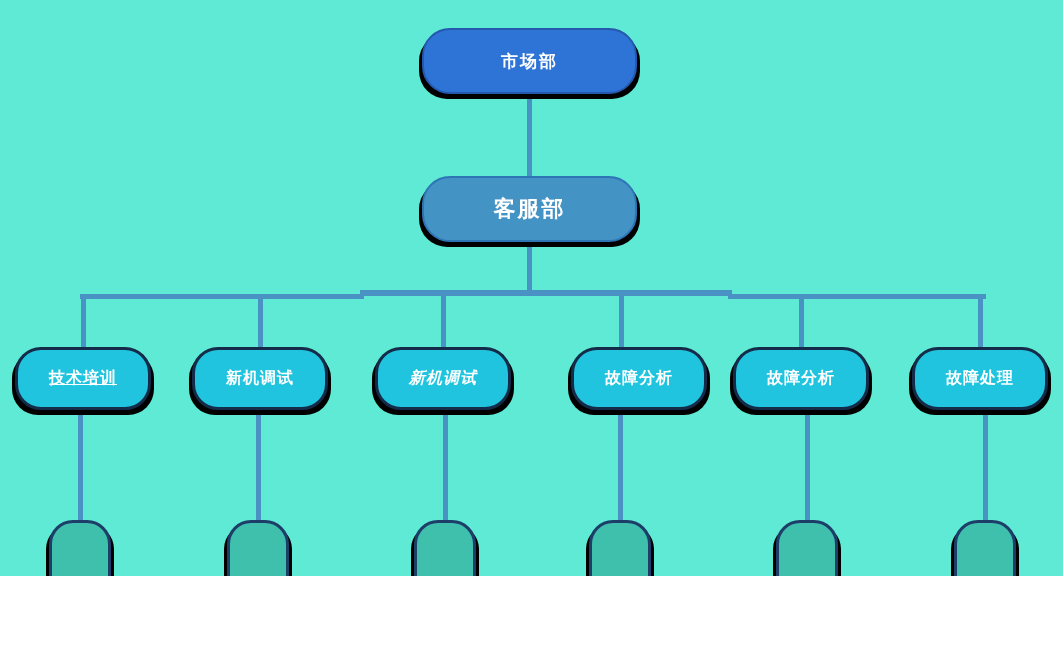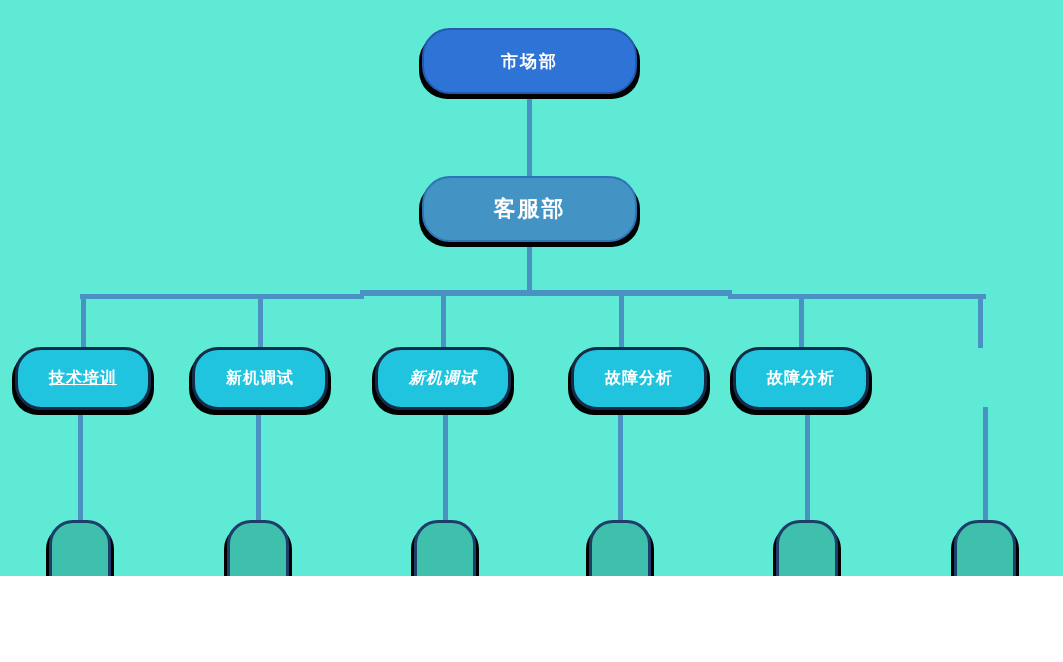--- a/index.html
+++ b/index.html
@@ -112,20 +112,21 @@
 
   <div class="node lvl1">市场部</div>
 
   <div class="node lvl2">客服部</div>
 
   <div class="node lvl3 b1">技术培训</div>
   <div class="node lvl3 b2">新机调试</div>
   <div class="node lvl3 b3">新机调试</div>
   <div class="node lvl3 b4">故障分析</div>
   <div class="node lvl3 b5">故障分析</div>
+  <div class="node lvl3 b6">故障处理</div>
 
   <div class="node lvl4 c1">工程部</div>
   <div class="node lvl4 c2">工程部</div>
   <div class="node lvl4 c3">工程部</div>
   <div class="node lvl4 c4">技术部</div>
   <div class="node lvl4 c5">质检部</div>
   <div class="node lvl4 c6">工程部</div>
 
 </div>
 

